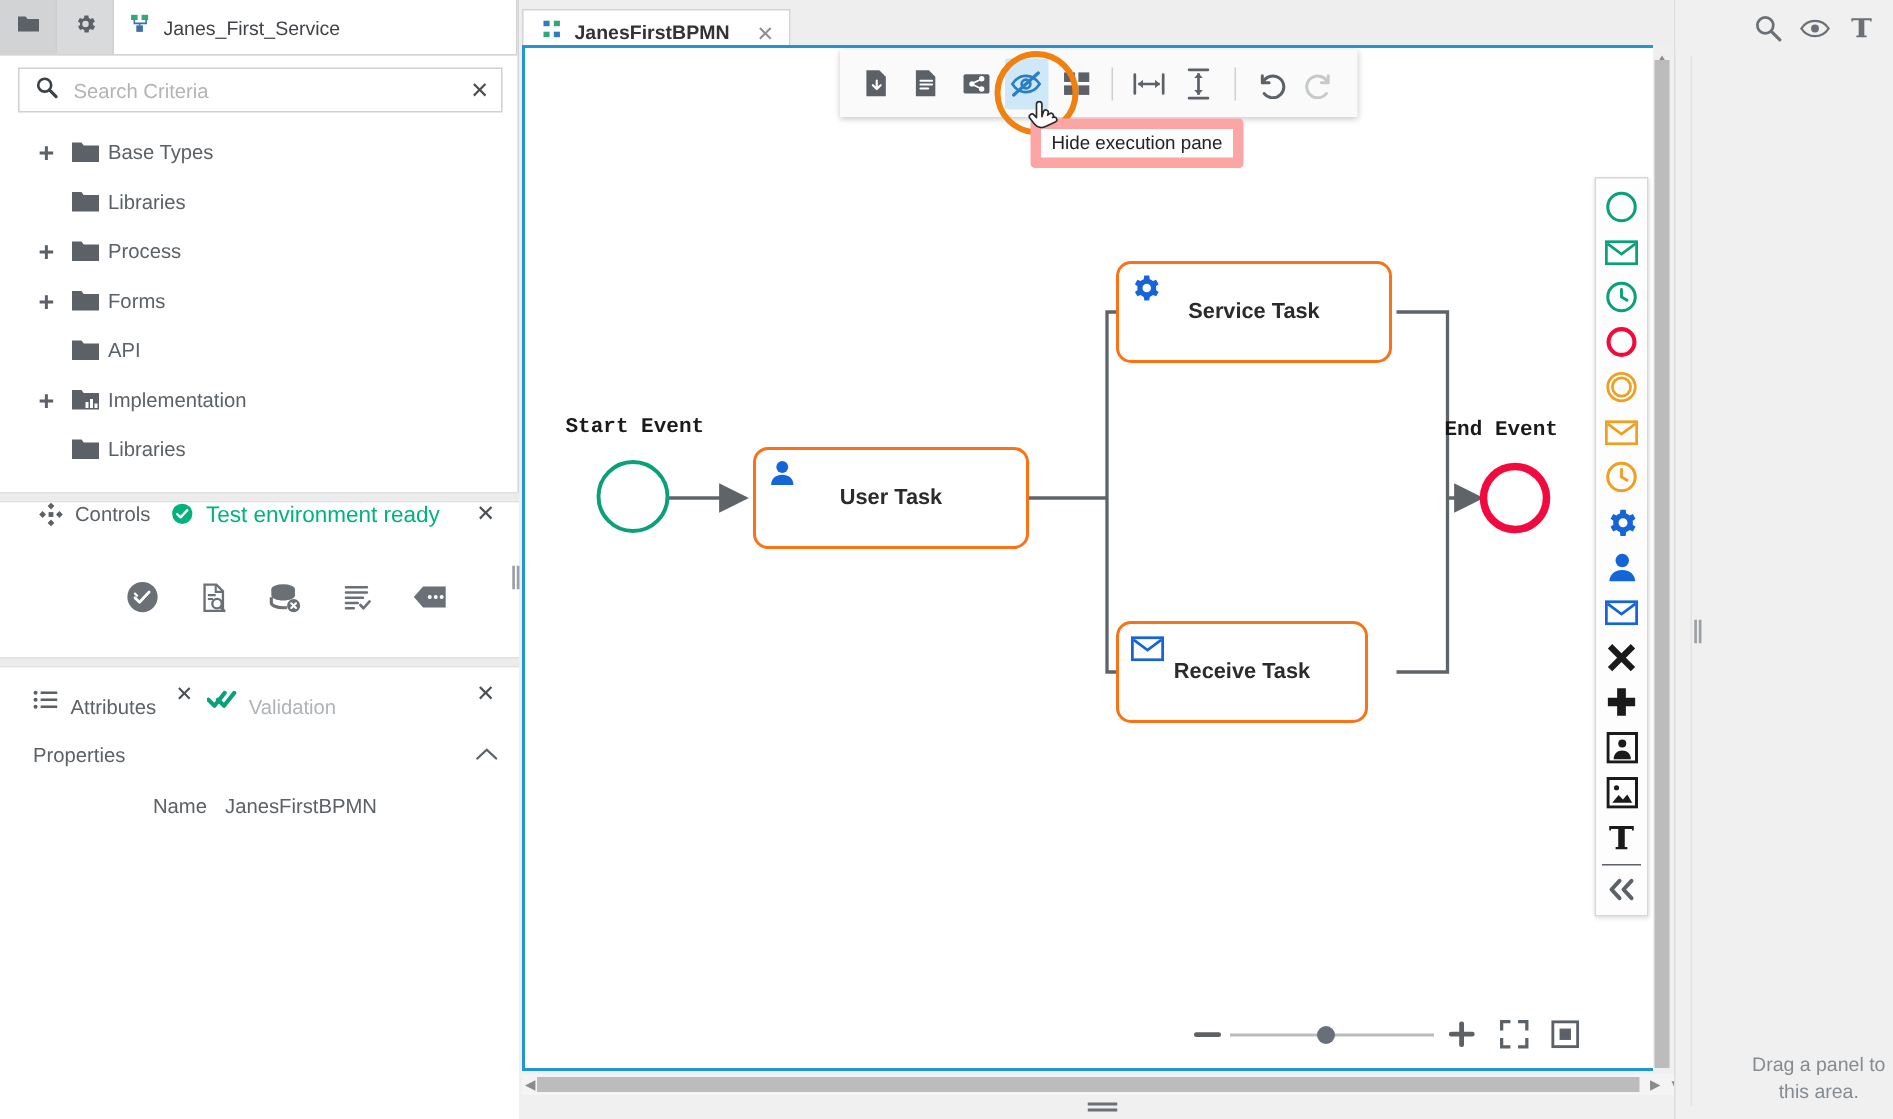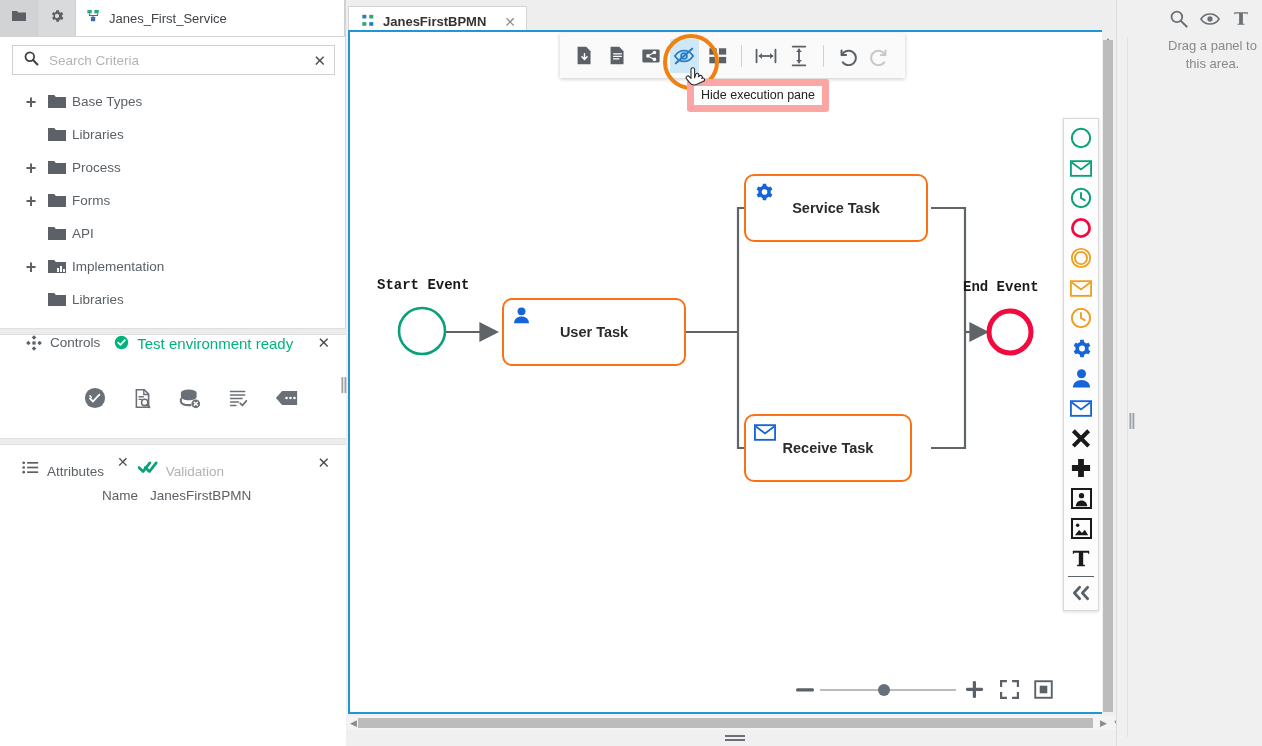--- a/index.html
+++ b/index.html
@@ -163,21 +163,21 @@
 
   
   #right-dock {
     position:absolute; left:1116px; top:0; width:146px; height:746px;
     background:#f0f0f0; border-left:1px solid #dcdcdc;
   }
   #dock-topbar { height:37px; display:flex; align-items:center; justify-content:flex-end; gap:12px; padding-right:12px; background:#f0f0f0; }
   .dock-ico { cursor:pointer; display:flex; align-items:center; }
   #dock-body {
     position:absolute; left:10px; top:37px; width:136px; height:700px;
-    background:#f0f0f0; display:flex; align-items:flex-start; justify-content:center;
+    background:#f0f0f0; display:flex; align-items:flex-end; justify-content:center;
     border-left:1px solid #e2e2e2;
     padding-left:34px;
   }
   #dock-msg { font-size:13px; color:#868b8f; text-align:center; line-height:18px; width:120px; }
   #dock-grip { position:absolute; left:0px; top:375px; width:8px; height:18px; display:flex; align-items:center; justify-content:center; }
 </style>
 </head>
 <body>
 
 <div id="app">
@@ -385,20 +385,28 @@
             <svg width="20" height="16" viewBox="0 0 22 16">
               <path d="M1 8.5l4.5 4.5L13 3.5" stroke="#0aa07a" stroke-width="3" fill="none" stroke-linecap="round" stroke-linejoin="round"></path>
               <path d="M8 8.5l4.5 4.5L20 3.5" stroke="#0aa07a" stroke-width="3" fill="none" stroke-linecap="round" stroke-linejoin="round"></path>
             </svg>
           </span>
           <span class="atab-label">Validation</span>
         </div>
         <span id="attr-close" class="xbtn">✕</span>
       </div>
 
+      <div id="properties-row">
+        <span id="properties-label">Properties</span>
+        <span id="properties-chevron">
+          <svg width="15" height="9" viewBox="0 0 16 10">
+              <path d="M1 8.5L8 2l7 6.5" stroke="#5b6166" stroke-width="1.7" fill="none" stroke-linecap="round"></path>
+            </svg>
+        </span>
+      </div>
 
       <div class="prop-row">
         <span class="prop-key">Name</span>
         <span class="prop-val">JanesFirstBPMN</span>
       </div>
     </div>
   </div>
 
   <div id="editor">
     <div id="tabbar">

